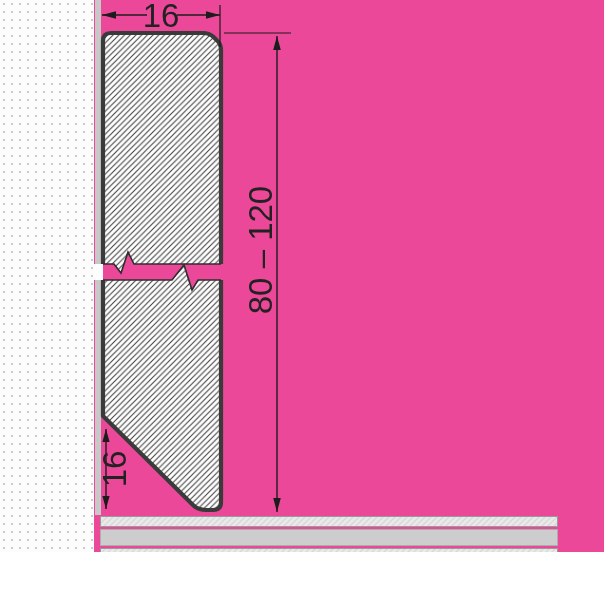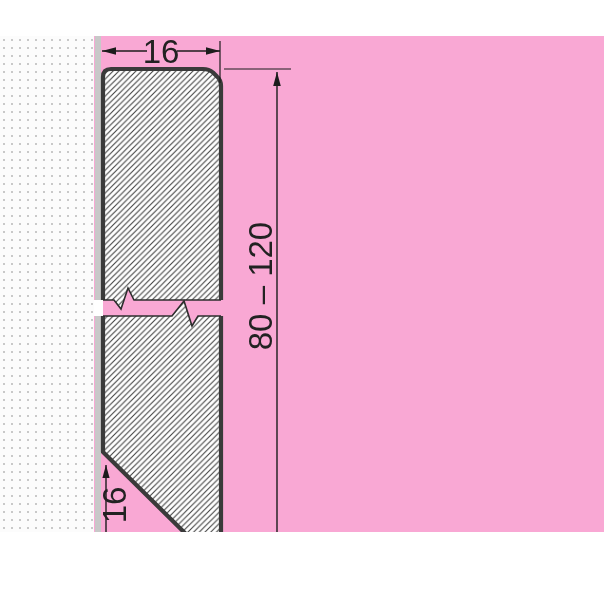--- a/index.html
+++ b/index.html
@@ -1,22 +1,21 @@
 <!DOCTYPE html>
 <html><head>
 <meta charset="utf-8">
 <style>
   html,body{margin:0;padding:0;background:#ffffff;}
   .canvas{
     position:relative;
-    width:604px;height:496px;
-    background:#f9a8d4;
+    width:604px;height:552px;
+    background:#ec4899;
     overflow:hidden;
     font-family:"Liberation Sans", sans-serif;
-    margin-top:36px;
   }
   svg{display:block;}
   text{
     font-family:"Liberation Sans", sans-serif;
     fill:#222222;
   }
   .dim-text{font-size:33px;}
 </style>
 </head>
 <body>

